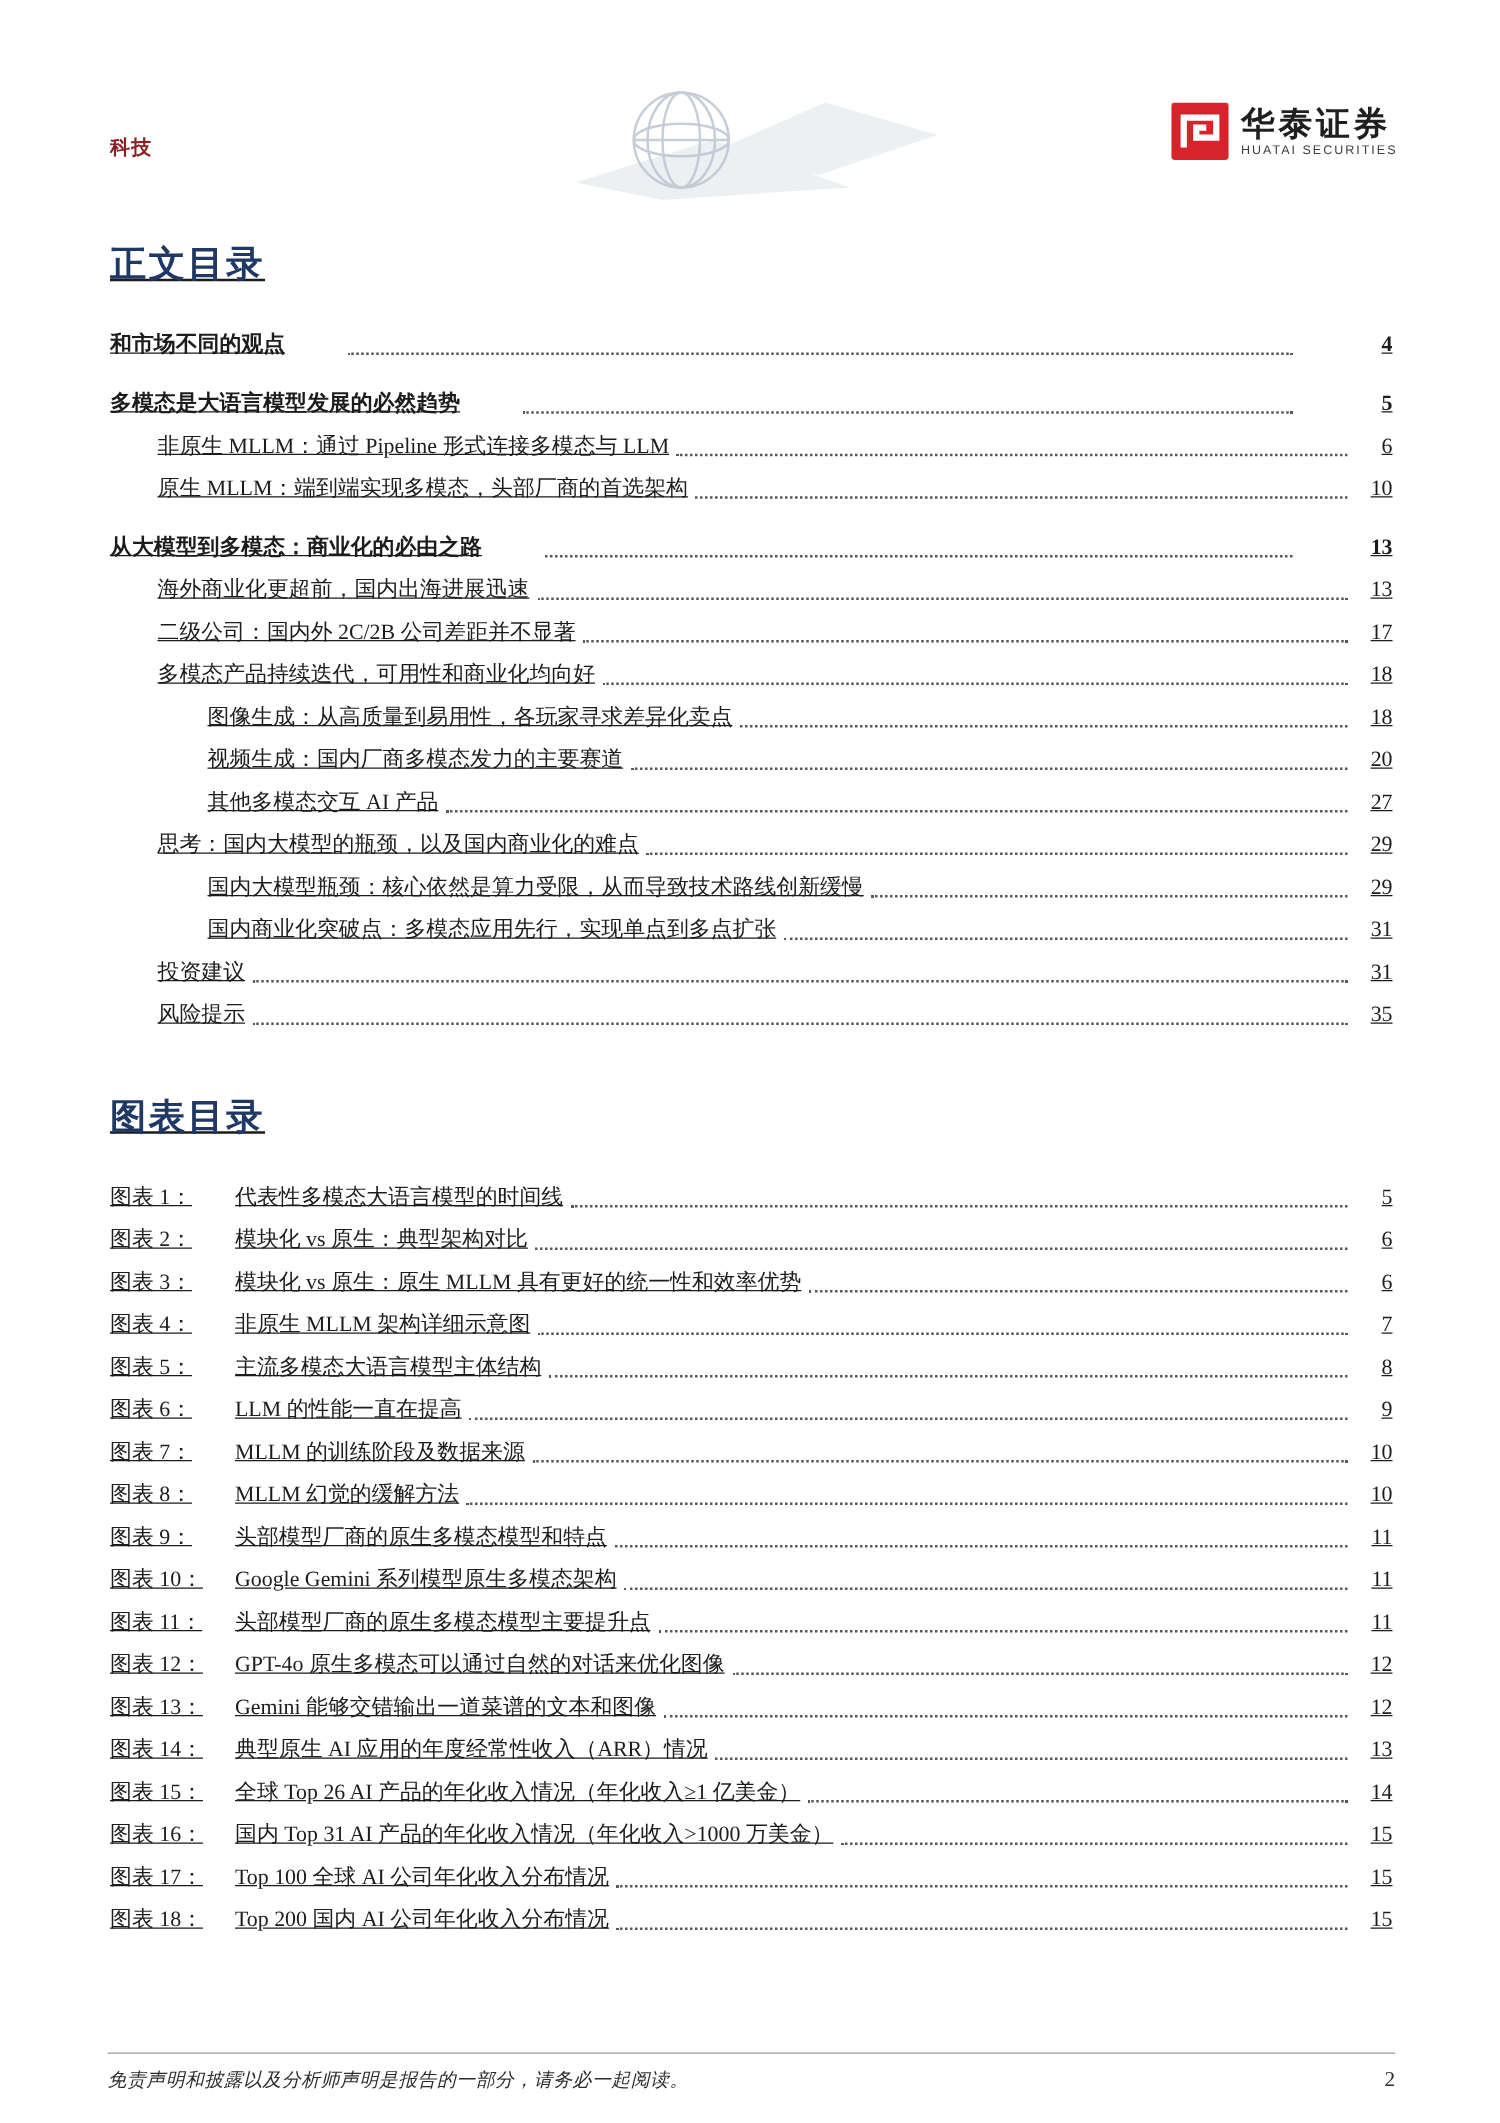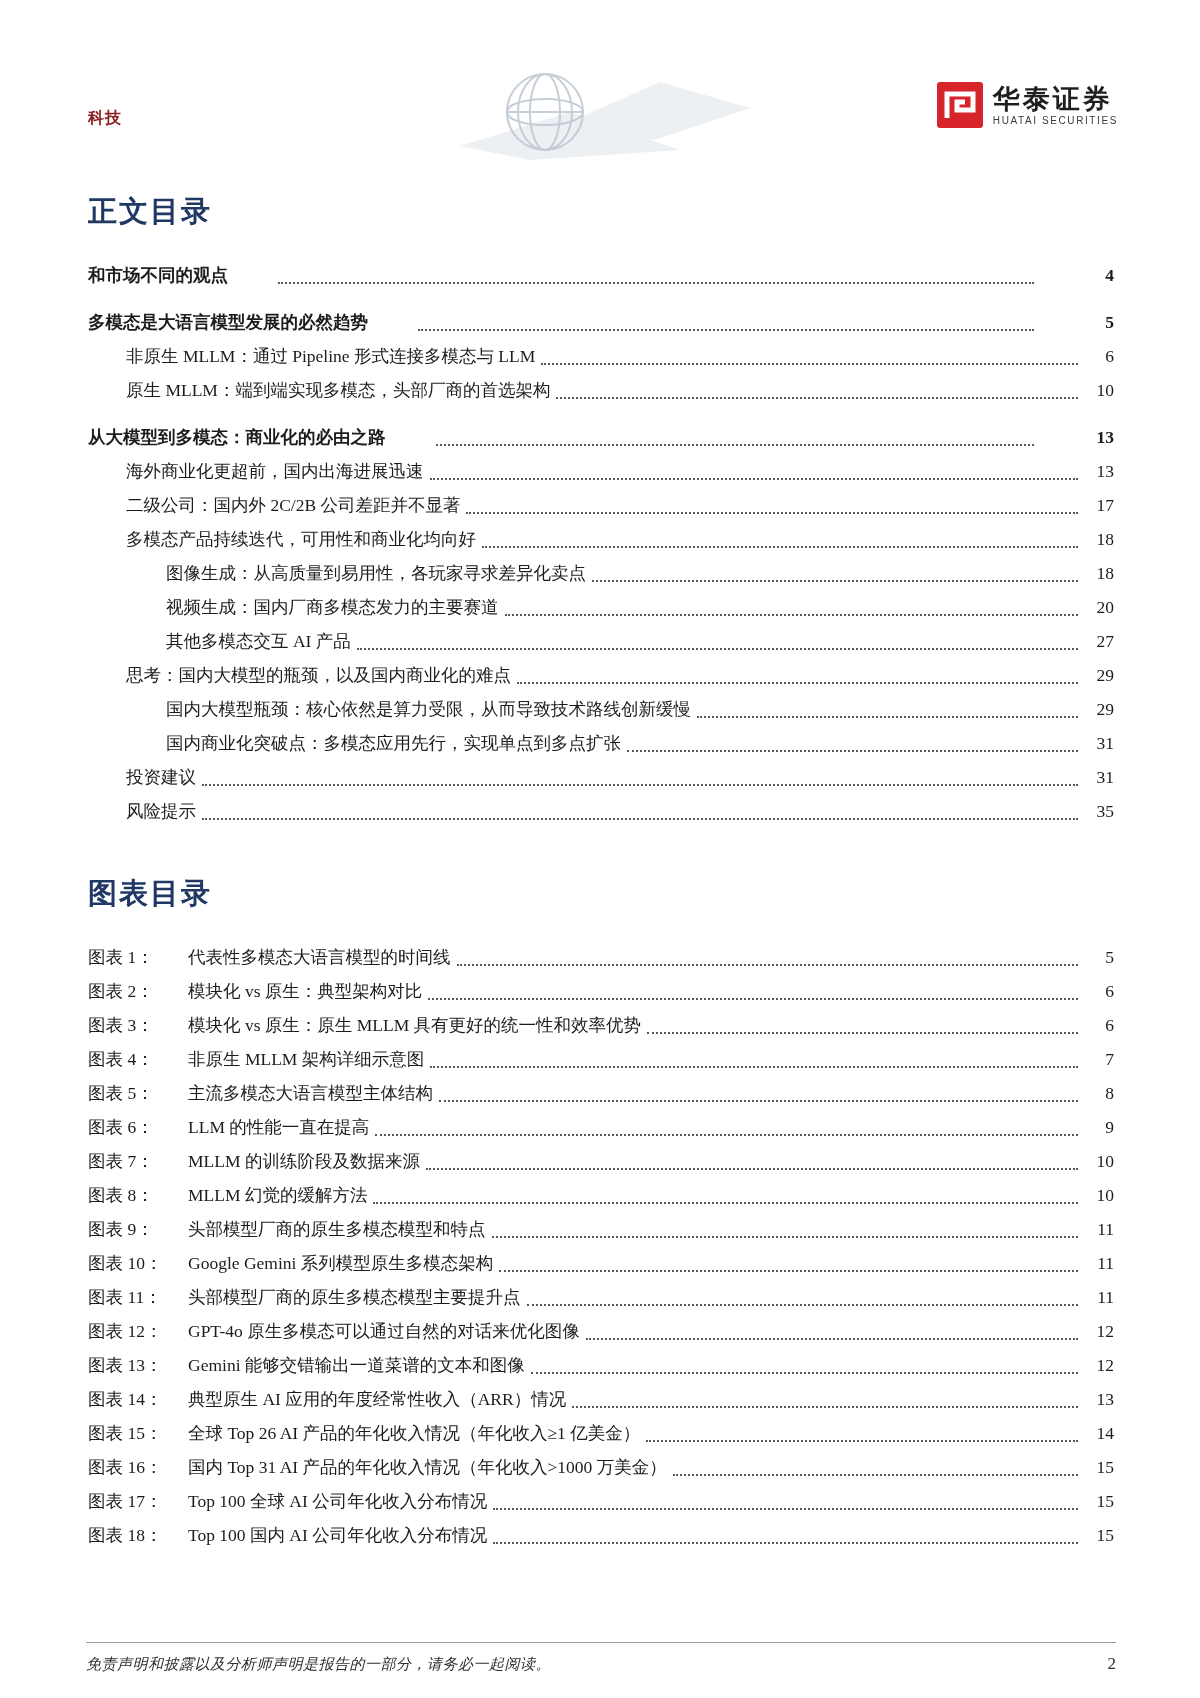--- a/index.html
+++ b/index.html
@@ -20,21 +20,21 @@
     font-size:16px; font-weight:bold; color:#8a1f24; letter-spacing:1px;
   }
   .watermark { position:absolute; left:420px; top:34px; width:330px; height:92px; }
   .brand { position:absolute; right:82px; top:48px; display:flex; align-items:center; gap:10px; }
   .brand-icon { width:46px; height:46px; flex:none; }
   .brand-text { display:flex; flex-direction:column; line-height:1.15; }
   .brand-name { font-size:27px; font-weight:bold; color:#1f1f1f; letter-spacing:3px; font-family:"Liberation Sans","DejaVu Sans",sans-serif; }
   .brand-sub { font-size:10px; color:#3c3c3c; letter-spacing:1.6px; font-family:"Liberation Sans","DejaVu Sans",sans-serif; }
 
   
-  .main { padding:30px 82px 0 88px; }
+  .main { padding:30px 82px 0 88px;text-decoration:underline; }
   .section-title {
     font-size:29px; font-weight:bold; color:#1f3864; letter-spacing:2px;
     margin:10px 0 26px 0;
   }
   .section-title.figures { margin-top:46px; }
 
   .toc-row {
     display:flex; align-items:flex-end;
     font-size:17.5px; line-height:34px;
     padding-right:4px;
@@ -277,21 +277,21 @@
           <span class="pagenum">15</span>
         </div>
         <div class="toc-row level-0">
           <span class="fig-num">图表 17：</span>
           <span class="fig-text">Top 100 全球 AI 公司年化收入分布情况</span>
           <span class="leader"></span>
           <span class="pagenum">15</span>
         </div>
         <div class="toc-row level-0">
           <span class="fig-num">图表 18：</span>
-          <span class="fig-text">Top 100 国内 AI 公司年化收入分布情况</span>
+          <span class="fig-text">Top 200 国内 AI 公司年化收入分布情况</span>
           <span class="leader"></span>
           <span class="pagenum">15</span>
         </div>
       </div>
   </div>
 
   <div class="footer">
     <div class="footer-line"></div>
     <div class="footer-row">
       <span class="disclaimer">免责声明和披露以及分析师声明是报告的一部分，请务必一起阅读。</span>

